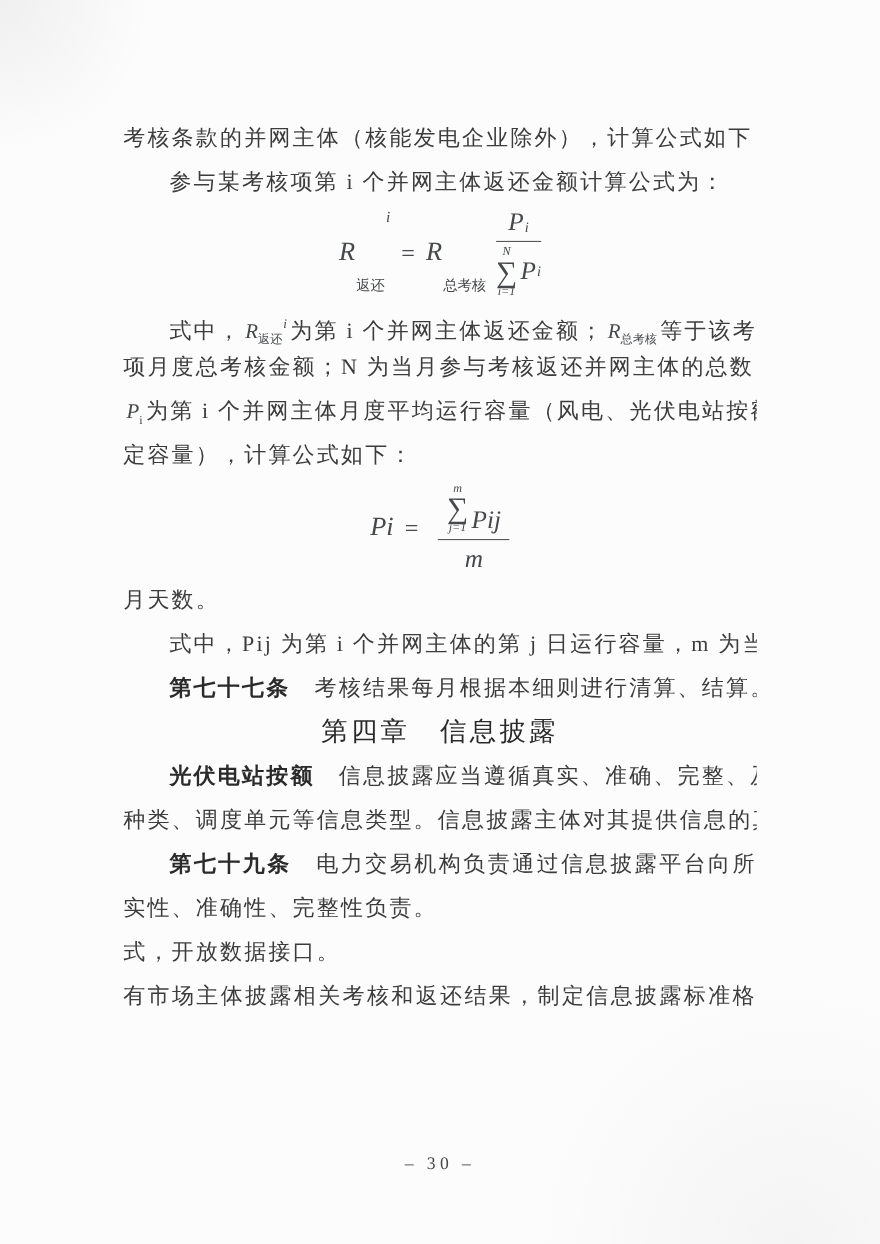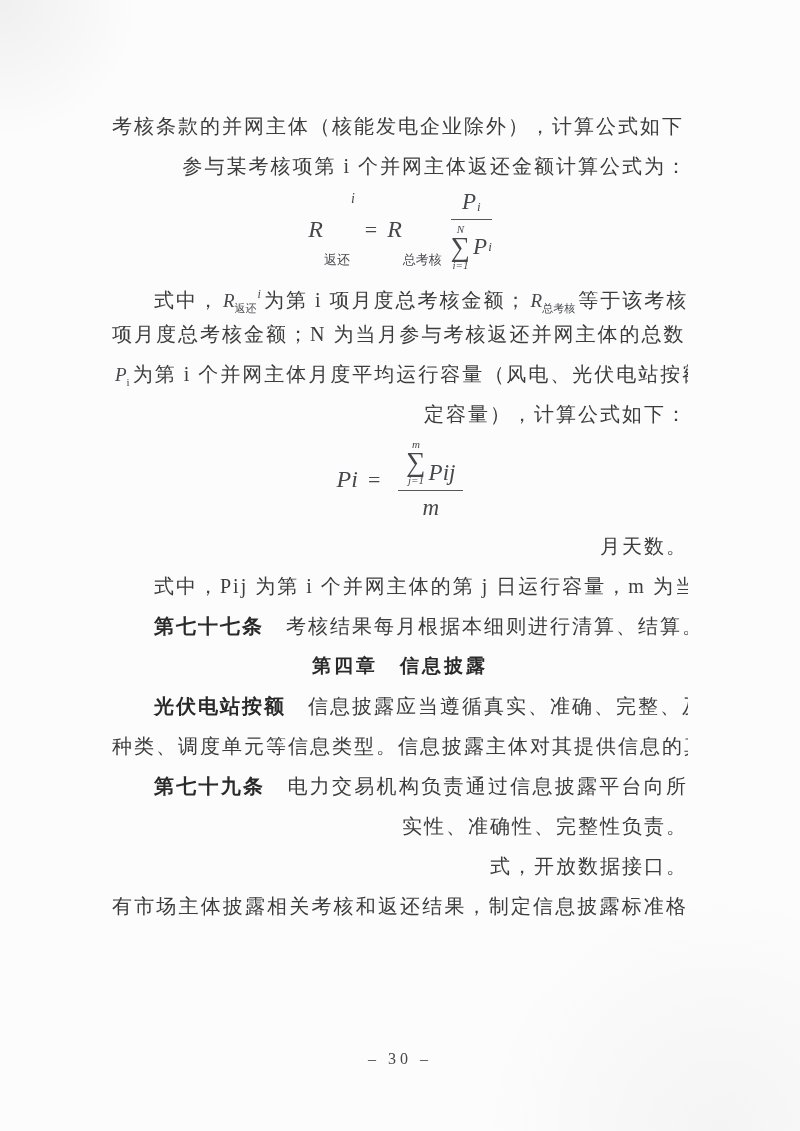--- a/index.html
+++ b/index.html
@@ -14,28 +14,27 @@
       radial-gradient(circle at 0% 0%, rgba(0,0,0,0.05), rgba(0,0,0,0) 10%),
       radial-gradient(circle at 90% 100%, rgba(0,0,0,0.03), rgba(0,0,0,0) 18%),
       #fcfcfc;
     color:#3c3c3c;
   }
   .content{position:absolute;left:112px;top:106px;width:576px;}
   .line{
     font-size:20px;line-height:40px;height:40px;overflow:hidden;
     letter-spacing:2px;white-space:nowrap;color:#3c3c3c;
     text-justify:inter-character;
-    text-align:right;
   }
   .line.justify{text-align:justify;text-align-last:justify;}
   .line.indent{padding-left:42px;}
   .line.heading{
     text-align:center;text-align-last:center;white-space:normal;
     font-family:"Liberation Sans","DejaVu Sans",sans-serif;
-    font-weight:bold;font-size:19px;color:#2a2a2a;letter-spacing:3px;
+    font-weight:normal;font-size:24px;color:#2a2a2a;letter-spacing:3px;
   }
   .bold{
     font-family:Liberation Sans, sans-serif;
     font-weight:bold;color:#2a2a2a;margin-top:40px;
   }
   
   .imath{display:inline-block;letter-spacing:0;margin:0 3px;color:#46484c;}
   .imath .mbase{font-size:19px;font-style:italic;}
   .imath .msub{font-size:11px;vertical-align:-5px;letter-spacing:0;}
   .imath .msup{font-size:12px;font-style:italic;vertical-align:9px;margin-left:1px;}
@@ -92,21 +91,21 @@
               <span class="lim">i=1</span>
             </span>
             <span class="base">P</span>
               <span class="subscript">i</span>
           </span>
         </span>
       </span>
     </div>
 
     <div id="lines-mid">
-        <div class="line justify indent"><span>式中，</span><span class="imath"><span class="mbase">R</span><span class="msub">返还</span><span class="msup">i</span></span><span>为第 i 项月度总考核金额；</span><span class="imath"><span class="mbase">R</span><span class="msub">总考核</span></span><span>等于该考核</span></div>
+        <div class="line justify indent"><span>式中，</span><span class="imath"><span class="mbase">R</span><span class="msub">返还</span><span class="msup">i</span></span><span>为第 i 个并网主体返还金额；</span><span class="imath"><span class="mbase">R</span><span class="msub">总考核</span></span><span>等于该考核</span></div>
         <div class="line justify"><span>项月度总考核金额；N 为当月参与考核返还并网主体的总数；</span></div>
         <div class="line justify"><span class="imath"><span class="mbase">P</span><span class="msub">i</span></span><span>为第 i 个并网主体月度平均运行容量（风电、光伏电站按额</span></div>
         <div class="line"><span>定容量），计算公式如下：</span></div>
       </div>
 
     <div class="formula-row" id="formula2">
       <span class="math">
         <span class="base">Pi</span>
         <span class="mo">=</span>
         <span class="frac">

